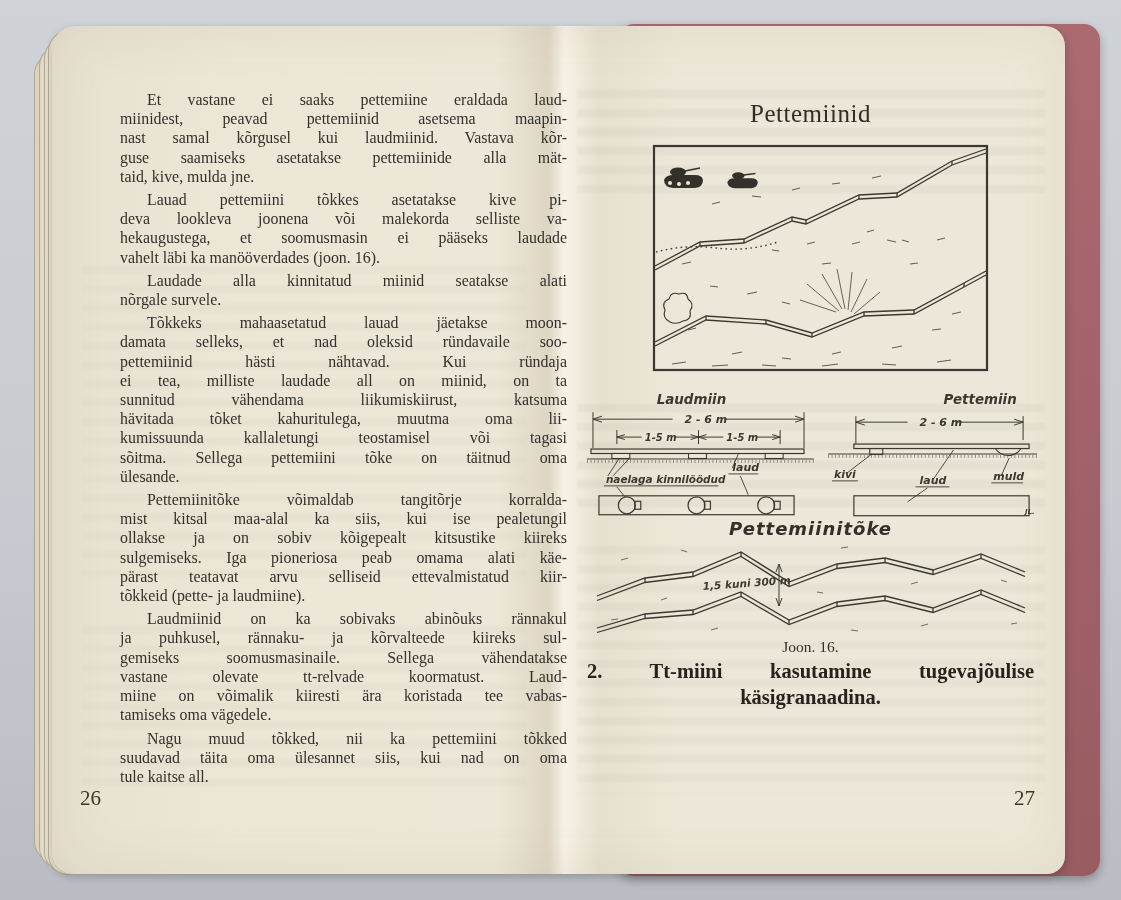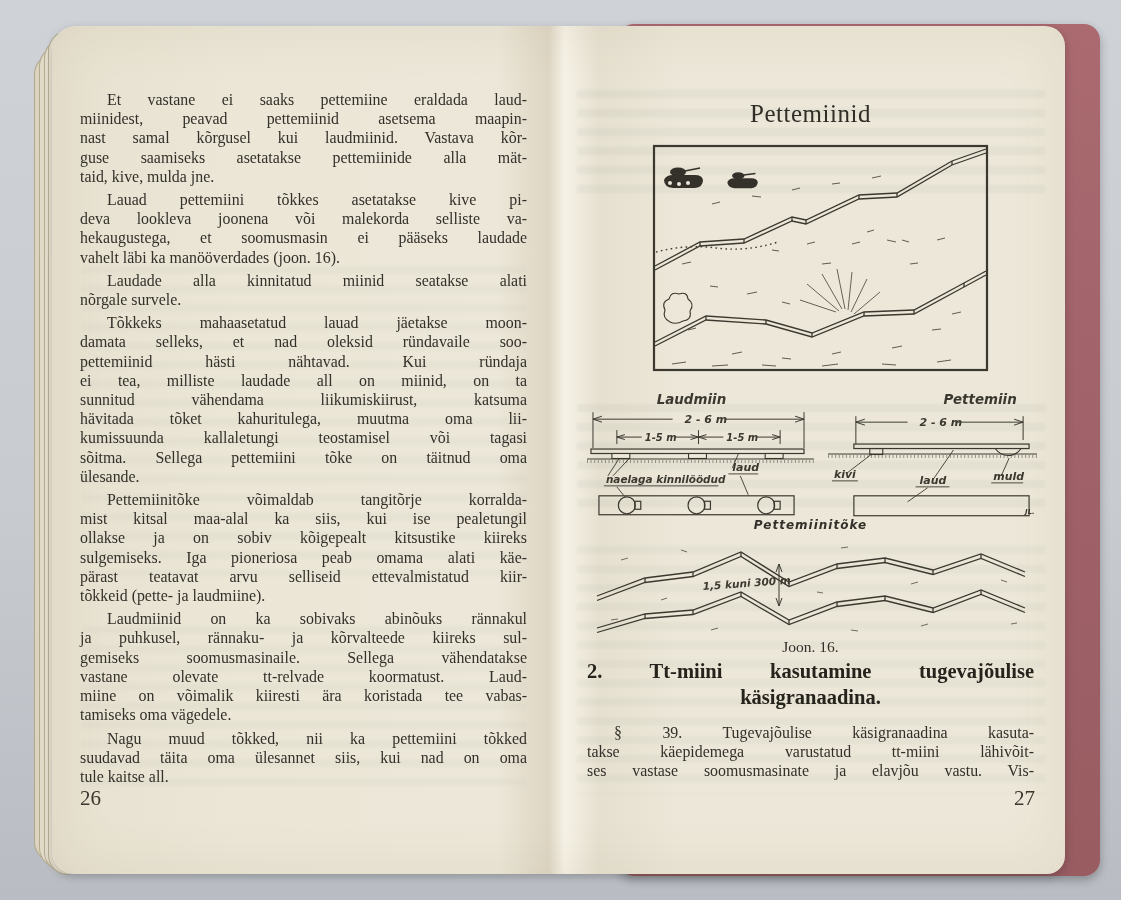--- a/index.html
+++ b/index.html
@@ -36,36 +36,36 @@
   #page-left{left:52px;width:505px;}
   #page-right{left:557px;width:508px;}
 
   
   .ghost{position:absolute;filter:blur(1.2px);opacity:.55;pointer-events:none;
     background:repeating-linear-gradient(180deg,
       rgba(142,160,148,.17) 0px, rgba(142,160,148,.17) 8px,
       rgba(0,0,0,0) 8px, rgba(0,0,0,0) 19px);}
 
   
-  .text-col{position:absolute;color:#33302a;font-size:15.9px;line-height:19.2px;}
+  .text-col{position:absolute;color:#33302a;font-size:15.9px;line-height:19.2px;margin-left:40px;}
   .para{margin-bottom:4px;}
   .tline{text-align:justify;text-align-last:justify;}
   .tline.first{text-indent:27px;}
   .tline.last{text-align-last:left;}
   .pagenum{position:absolute;font-size:21px;color:#3a362e;}
 
   
   .rp-title{position:absolute;left:30px;top:74px;width:447px;text-align:center;
     font-size:25px;color:#302d26;letter-spacing:.5px;}
   .frame{position:absolute;left:95px;top:118px;width:337px;height:228px;}
   .diagrams{position:absolute;left:30px;top:366px;width:450px;height:128px;
     display:flex;gap:10px;align-items:flex-start;}
   .toke-title{position:absolute;left:30px;top:492px;width:447px;text-align:center;
     font-family:"DejaVu Sans","Liberation Sans",sans-serif;font-style:italic;
-    font-weight:bold;font-size:12px;color:#33302a;letter-spacing:1px;}
+    font-weight:bold;font-size:18px;color:#33302a;letter-spacing:1px;}
   .toke-box{position:absolute;left:34px;top:514px;width:442px;height:96px;}
   .fig-caption{position:absolute;left:30px;top:612px;width:447px;text-align:center;
     font-size:15.5px;color:#33302a;}
   .heading{position:absolute;left:30px;top:632px;width:447px;color:#26231d;
     font-weight:bold;font-size:20.5px;line-height:26px;}
   .h-line1{text-align:justify;text-align-last:justify;}
   .h-line2{text-align:center;}
 
   
   svg{display:block;}
@@ -276,23 +276,16 @@
       </svg>
     </div>
 
     <div class="fig-caption">Joon. 16.</div>
 
     <div class="heading">
       <div class="h-line1">2.  Tt-miini  kasutamine  tugevajõulise</div>
       <div class="h-line2">käsigranaadina.</div>
     </div>
 
-    <div class="text-col" style="left:30px;top:697px;width:447px;">
-        <div class="para">
-          <div class="tline first">§ 39. Tugevajõulise  käsigranaadina  kasuta-</div>
-          <div class="tline">takse käepidemega varustatud tt-miini lähivõit-</div>
-          <div class="tline">ses vastase soomusmasinate ja elavjõu vastu.  Vis-</div>
-        </div>
-      </div>
 
     <div class="pagenum" style="right:30px;top:760px;">27</div>
   </div>
 </div>
 
 </body></html>

